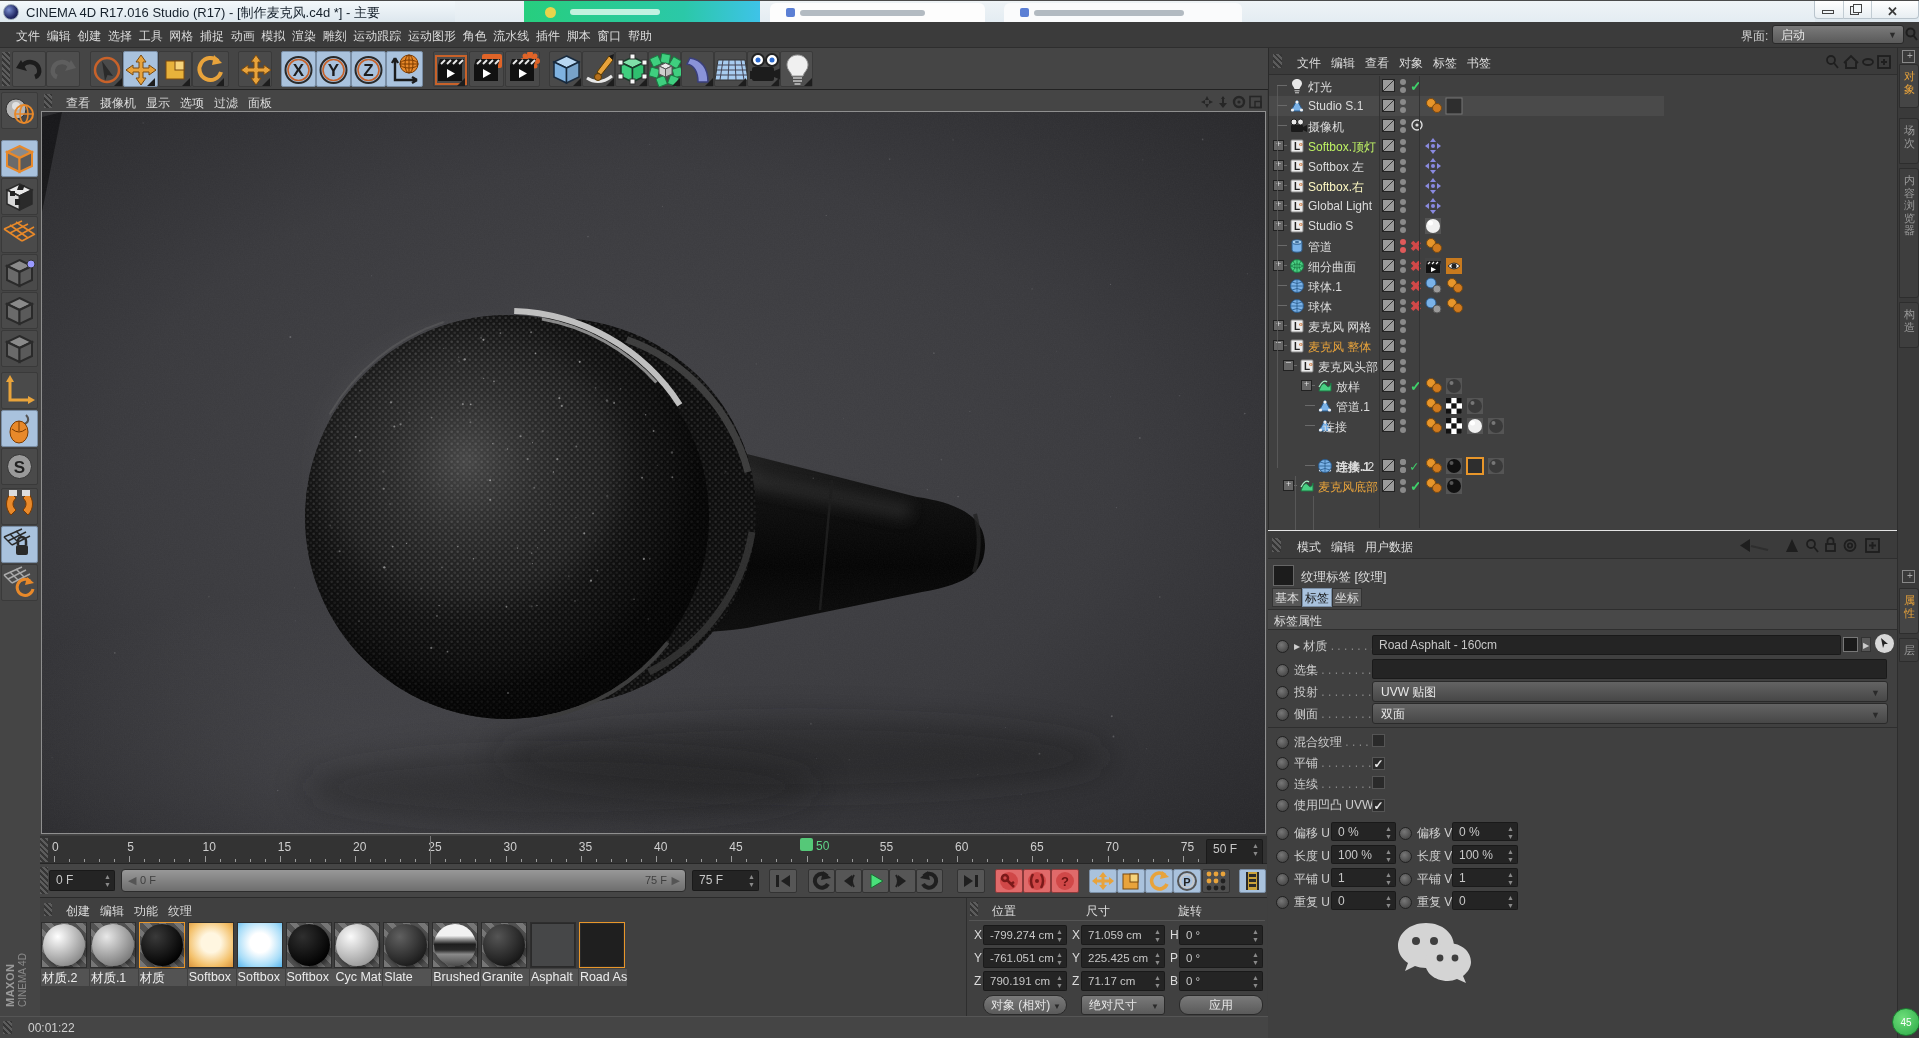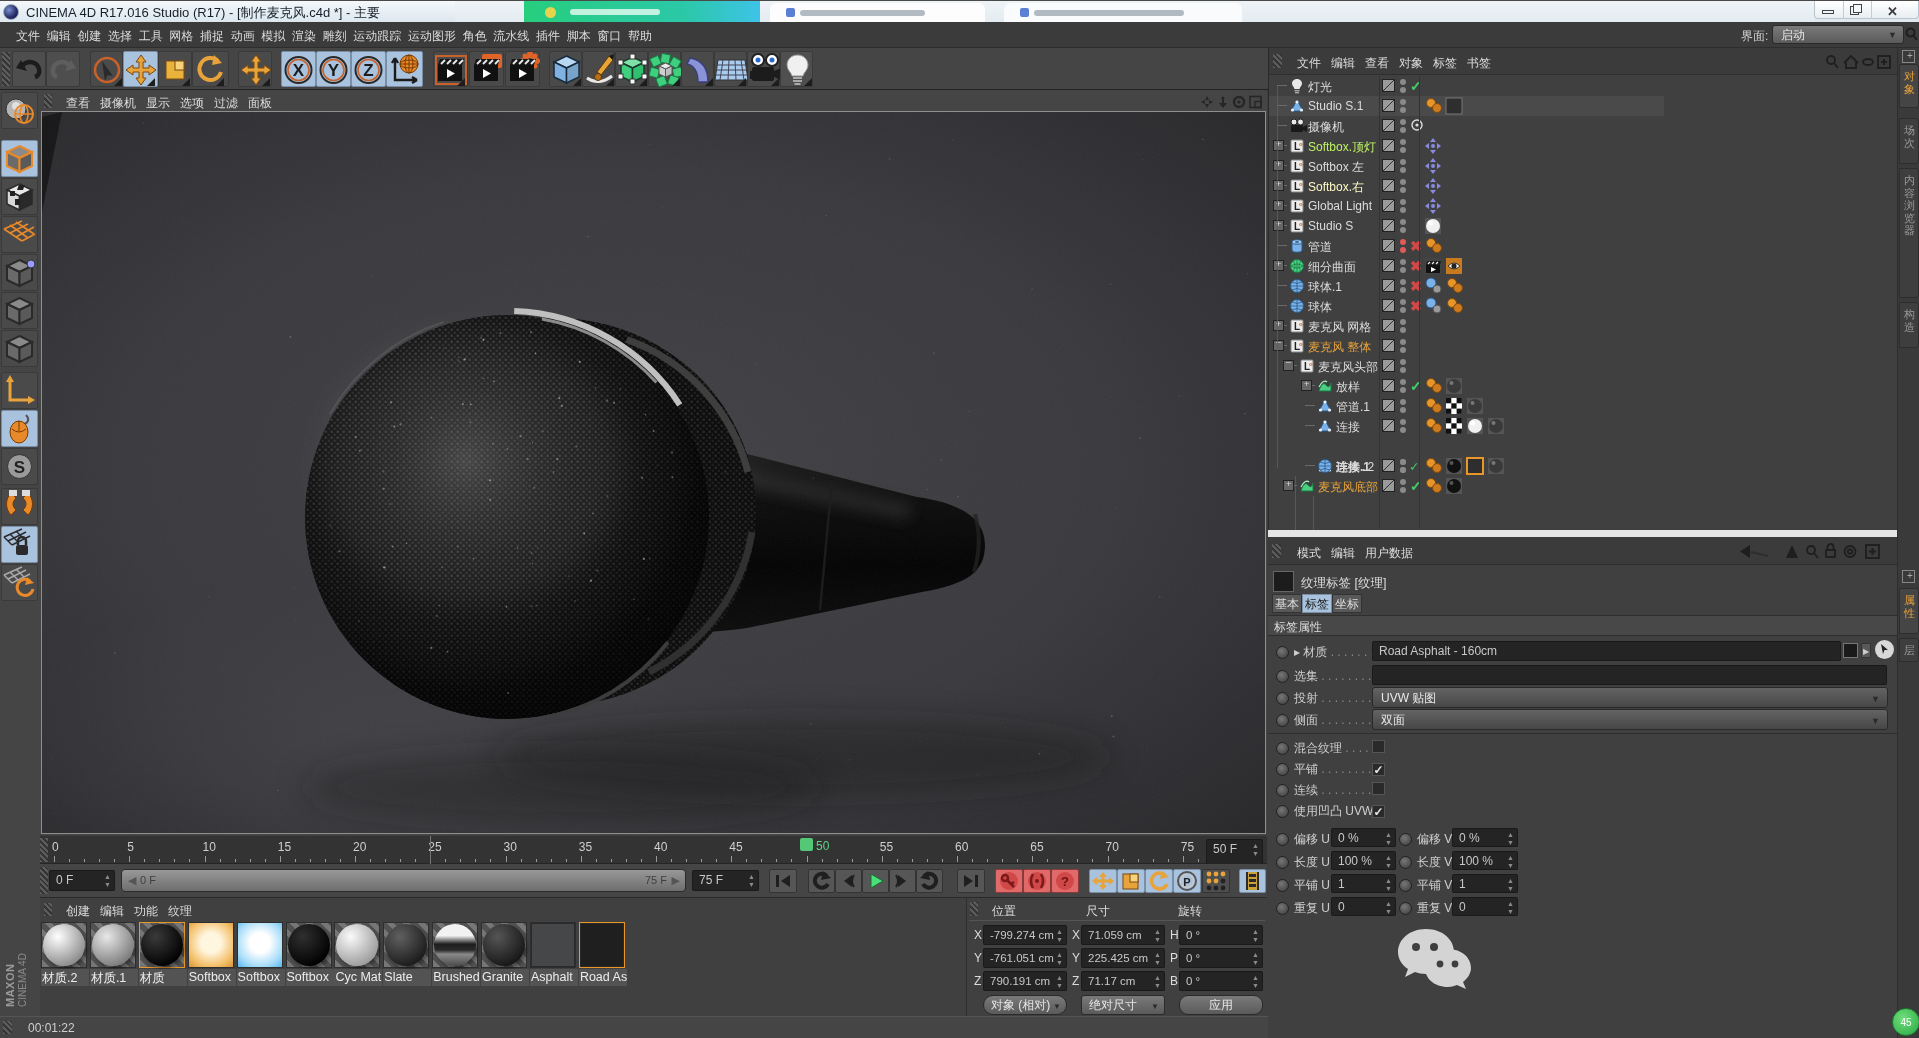--- a/index.html
+++ b/index.html
@@ -1289,21 +1289,21 @@
           </svg></div>
       </div>
       <div class="a" style="left:0;top:368px;width:629px;height:20px;">
         <div class="a" style="left:36px;top:9px;width:10px;height:1px;background:#6a6a6a;"></div>
         <div class="a" style="left:48px;top:2px;"><svg width="16" height="16" viewBox="0 0 16 16">
             <polygon points="8,2 14,13 2,13" fill="#7ab2e8" stroke="#2a5a8a"></polygon>
             <circle cx="8" cy="4" r="1.6" fill="#f0f0f0"></circle>
             <circle cx="3.5" cy="12" r="1.6" fill="#f0f0f0"></circle>
             <circle cx="12.5" cy="12" r="1.6" fill="#f0f0f0"></circle>
           </svg></div>
-        <div class="a" style="left:67px;top:3px;color:#dcdcdc;font-size:12px;white-space:nowrap;max-width:43px;overflow:hidden;">连接</div>
+        <div class="a" style="left:54px;top:3px;color:#dcdcdc;font-size:12px;white-space:nowrap;max-width:43px;overflow:hidden;">连接</div>
         <div class="a" style="left:113px;top:3px;width:13px;height:13px;background:linear-gradient(135deg,#9a9a9a 46%,#333 46%,#333 54%,#9a9a9a 54%);border:1px solid #222;"></div>
         <div class="a" style="left:131px;top:3px;width:6px;height:6px;border-radius:50%;background:#8a8a8a;"></div>
         <div class="a" style="left:131px;top:11px;width:6px;height:6px;border-radius:50%;background:#8a8a8a;"></div>
         <div class="a" style="left:155px;top:1px;"><svg width="20" height="18" viewBox="0 0 20 18">
             <circle cx="7" cy="6" r="4.5" fill="#e8962a" stroke="#7a4a10"></circle>
             <circle cx="13" cy="11" r="4.5" fill="#d07a1e" stroke="#7a4a10"></circle>
           </svg></div>
         <div class="a" style="left:176px;top:1px;"><svg width="18" height="18" viewBox="0 0 18 18">
             <rect x="1" y="1" width="16" height="16" fill="#fff"></rect>
             <g fill="#111">
@@ -1410,21 +1410,21 @@
           </svg></div>
       </div>
       <div class="a" style="left:8px;top:38px;width:1px;height:382px;background:#5e5e5e;opacity:.8;"></div>
       <div class="a" style="left:26px;top:428px;width:1px;height:120px;background:#5e5e5e;opacity:.8;"></div>
       <div class="a" style="left:44px;top:448px;width:1px;height:80px;background:#5e5e5e;opacity:.8;"></div>
     </div>
   <div class="a" style="left:110px;top:28px;width:1px;height:452px;background:#333;"></div>
   <div class="a" style="left:150px;top:28px;width:1px;height:452px;background:#333;"></div>
 </div>
 
-<div class="a" style="left:1268px;top:530px;width:629px;height:508px;background:#404040;border-top:7px solid #e5e5e5;">
+<div class="a" style="left:1268px;top:530px;width:629px;height:508px;background:#404040;border-top:1px solid #e5e5e5;">
   <div class="a" style="left:0;top:0;width:629px;height:28px;background:#3b3b3b;border-bottom:1px solid #2e2e2e;">
     <div class="a grip" style="left:4px;top:7px;width:9px;height:14px;"></div>
     <div class="a t" style="left:29px;top:8px;">模式&nbsp;&nbsp;&nbsp;编辑&nbsp;&nbsp;&nbsp;用户数据</div>
     <svg class="a" style="left:470px;top:6px;" width="150" height="17" viewBox="0 0 150 17">
       <path d="M12 2 L2 8.5 L12 15 Z" fill="#1e1e1e"></path>
         <path d="M13 9 L30 13" stroke="#2e2e2e" stroke-width="2"></path>
       <path d="M48 15 L54 2 L60 15 Z" fill="#1e1e1e"></path>
       <g stroke="#1e1e1e" fill="none" stroke-width="1.8">
         <circle cx="73" cy="7" r="4"></circle>
           <line x1="76" y1="10" x2="80" y2="15"></line>

